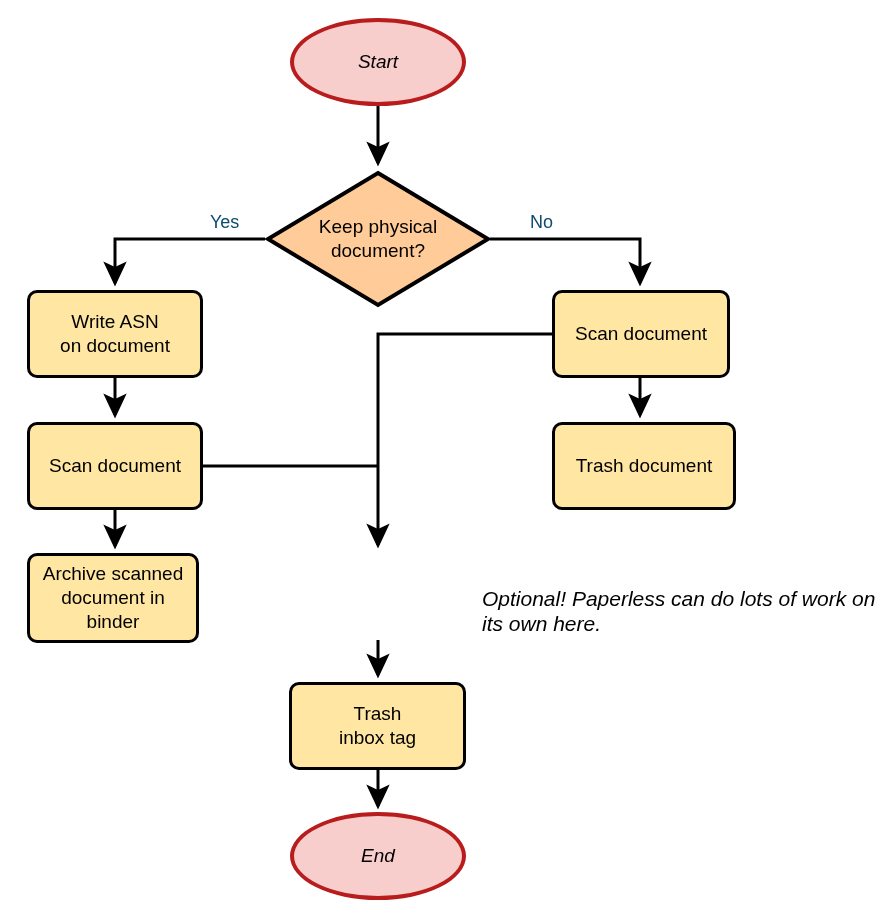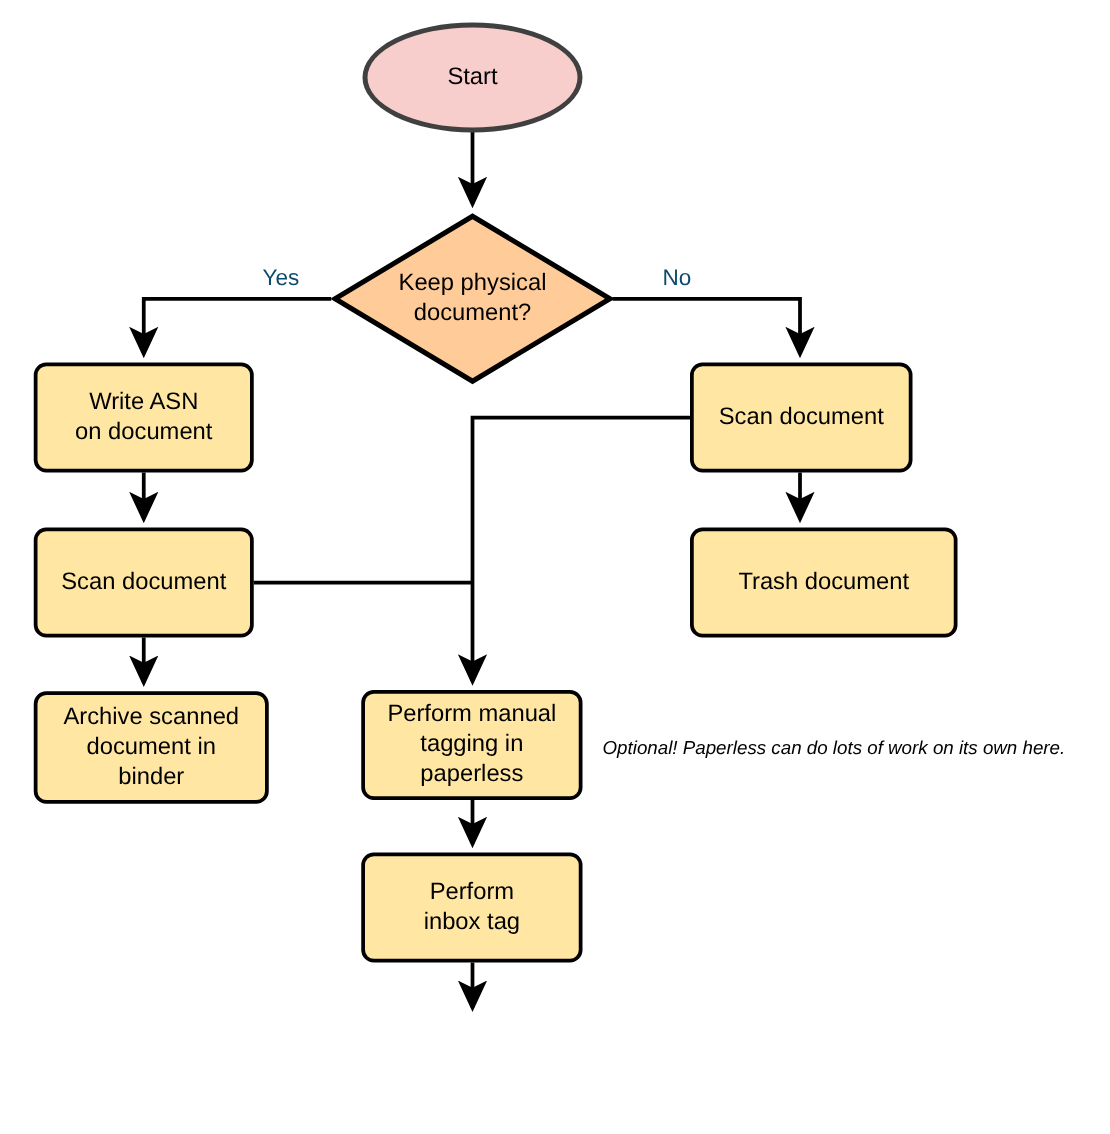--- a/index.html
+++ b/index.html
@@ -38,23 +38,24 @@
     font-size: 19px;
     line-height: 24px;
     z-index: 2;
   }
   .node-process {
     border: 3px solid #000000;
     border-radius: 10px;
     background: #ffe6a3;
   }
   .node-terminal {
-    border: 4px solid #404040;
+    border: 4px solid #b91c1c;
     border-radius: 50%;
     background: #f8cecc;
+    font-style: italic;
   }
   .node-decision {
     background: transparent;
     border: 0;
   }
   .diamond-shape {
     position: absolute;
     left: 0;
     top: 0;
     width: 100%;
@@ -68,21 +69,21 @@
   .edge-label {
     position: absolute;
     font-size: 18px;
     line-height: 20px;
     color: #0c4a6e;
     white-space: nowrap;
     z-index: 3;
   }
   .annotation {
     position: absolute;
-    font-size: 15px;
+    font-size: 21px;
     line-height: 25px;
     font-style: italic;
     color: #000000;
     z-index: 3;
   }
   .node-text {
     display: block;
     white-space: pre-line;
   }
 </style>
@@ -136,41 +137,39 @@
 
   <div class="node node-process" style="left:27px; top:290px; width:176px; height:88px;text-align:center;">
     <span class="node-text">Write ASN
 on document</span>
   </div>
 
   <div class="node node-process" style="left:27px; top:422px; width:176px; height:88px;">
     <span class="node-text">Scan document</span>
   </div>
 
-  <div class="node node-process" style="left:27px; top:553px; width:188px; height:90px;">
+  <div class="node node-process" style="left:27px; top:553px; width:172px; height:90px;">
     <span class="node-text">Archive scanned
 document in
 binder</span>
   </div>
 
   <div class="node node-process" style="left:552px; top:290px; width:178px; height:88px;">
     <span class="node-text">Scan document</span>
   </div>
 
-  <div class="node node-process" style="left:552px; top:422px; width:214px; height:88px;">
+  <div class="node node-process" style="left:552px; top:422px; width:184px; height:88px;">
     <span class="node-text">Trash document</span>
   </div>
 
-  <div class="node node-process" style="left:289px; top:552px; width:177px; height:88px;">
-    <span class="node-text">Perform manual
-tagging in
-paperless</span>
-  </div>
 
   <div class="node node-process" style="left:289px; top:682px; width:177px; height:88px;">
-    <span class="node-text">Perform
+    <span class="node-text">Trash
 inbox tag</span>
   </div>
 
+  <div class="node node-terminal" style="left:290px; top:812px; width:176px; height:88px;">
+    <span class="node-text">End</span>
+  </div>
 
   <div class="annotation" style="left:482px; top:586px; width:400px;">Optional! Paperless can do lots of work on its own here.</div>
 
 </div>
 
 </body></html>

